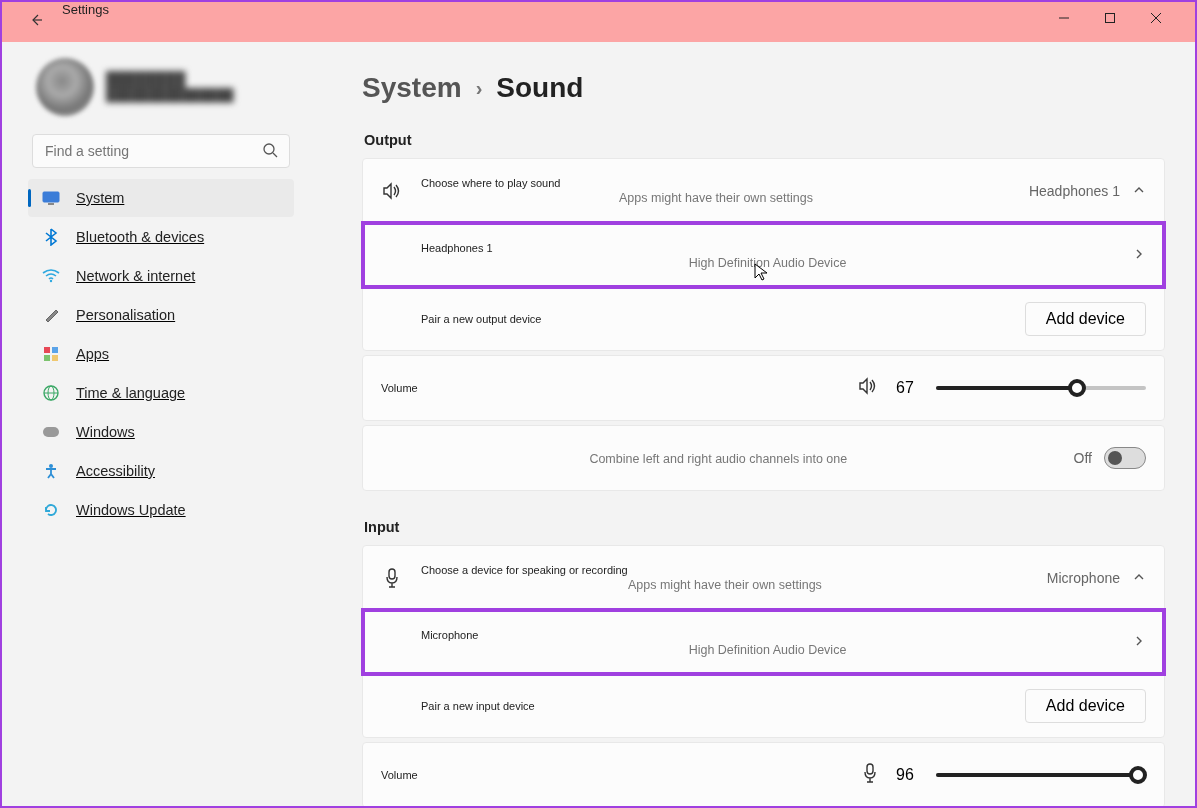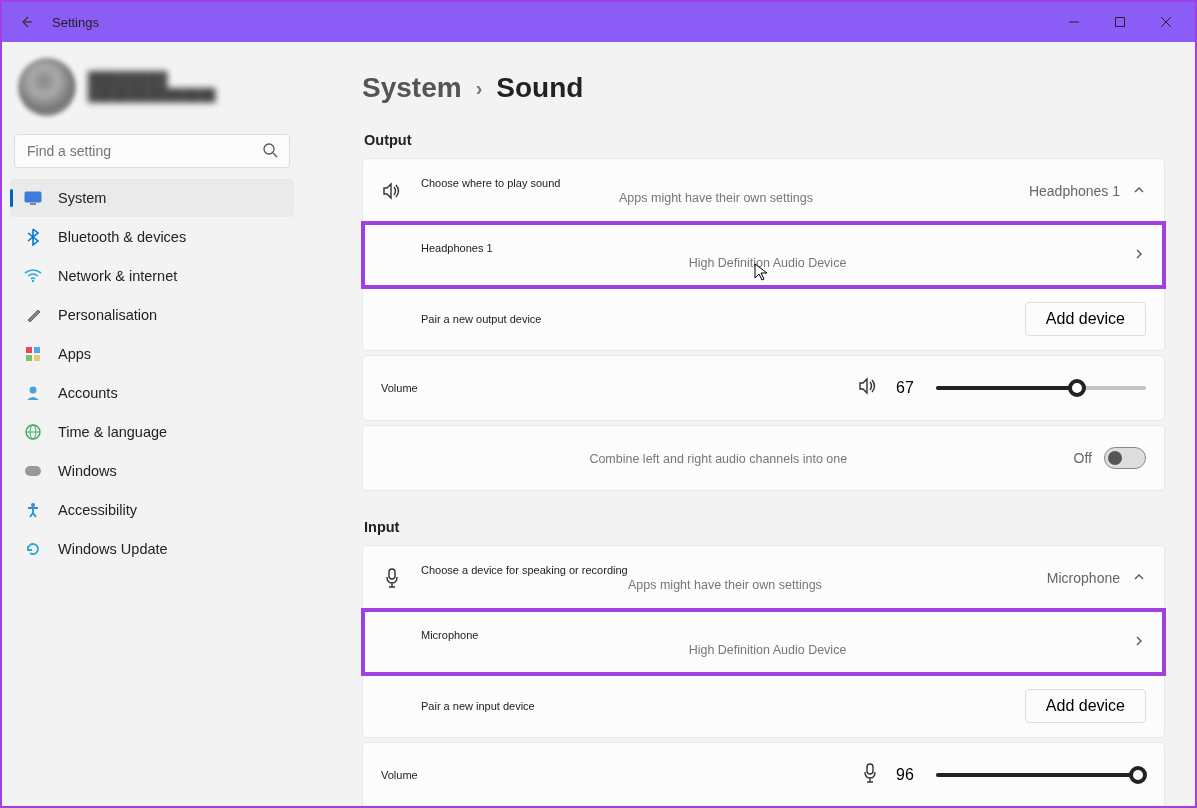--- a/index.html
+++ b/index.html
@@ -8,23 +8,22 @@
   background: #f3f3f3;
   width: 1197px;
   height: 808px;
   overflow: hidden;
   border: 2px solid #a040e0;
   position: relative;
 }
 .titlebar {
   height: 40px;
   display: flex;
-  align-items: center;
-  padding: 0 6px;
-  background: #8b5cf6;
+  padding: 0 16px;
+  background: #fca5a5;
 }
 .back-btn {
   width: 36px; height: 36px;
   display: flex; align-items: center; justify-content: center;
   cursor: pointer;
 }
 .title-text {
   font-size: 13px;
   margin-left: 8px;
   color: #222;
@@ -38,21 +37,22 @@
   display: flex; align-items: center; justify-content: center;
   cursor: pointer;
   font-size: 14px;
 }
 .container {
   display: flex;
   height: calc(100% - 40px);
 }
 .sidebar {
   width: 300px;
-  padding: 8px 6px 8px 6px;
+  padding: 8px 6px 8px 24px;
+  text-decoration: underline;
 }
 .profile {
   display: flex;
   align-items: center;
   padding: 8px 10px 18px 10px;
   gap: 12px;
 }
 .avatar {
   width: 58px; height: 58px;
   border-radius: 50%;
@@ -320,29 +320,20 @@
               <rect x="9" y="1" width="6" height="6" fill="#5aa3e8"></rect>
               <rect x="1" y="9" width="6" height="6" fill="#7cc36e"></rect>
               <rect x="9" y="9" width="6" height="6" fill="#f0c870"></rect>
             </svg>
           </span>
           <span>Apps</span>
         </li>
       <li>
           <span class="nav-icon">
             <svg width="16" height="16">
-              <circle cx="8" cy="5" r="3.5" fill="#4aa0d8"></circle>
-              <path d="M2 15 Q8 9 14 15" fill="#4aa0d8"></path>
-            </svg>
-          </span>
-          <span>Accounts</span>
-        </li>
-      <li>
-          <span class="nav-icon">
-            <svg width="16" height="16">
               <circle cx="8" cy="8" r="7" stroke="#3ba866" fill="none" stroke-width="1.4"></circle>
               <ellipse cx="8" cy="8" rx="3" ry="7" stroke="#3ba866" fill="none" stroke-width="1"></ellipse>
               <path d="M1 8 H15" stroke="#3ba866"></path>
             </svg>
           </span>
           <span>Time &amp; language</span>
         </li>
       <li>
           <span class="nav-icon">
             <svg width="18" height="12">

